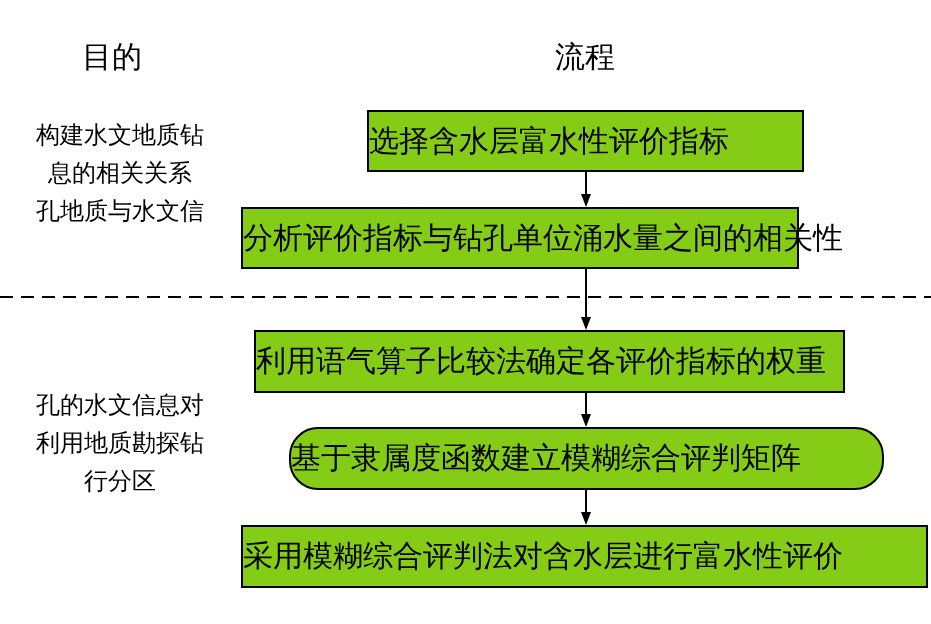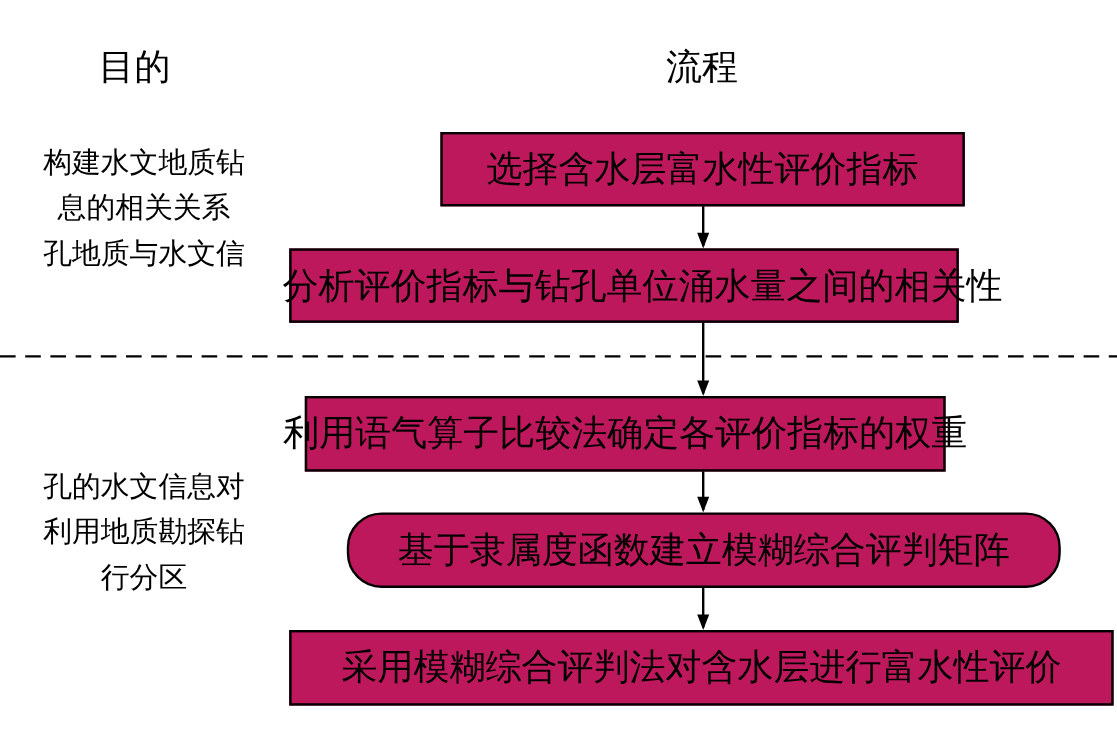--- a/index.html
+++ b/index.html
@@ -1,21 +1,21 @@
 <!DOCTYPE html>
 <html><head>
   <meta charset="utf-8">
   <style>
     html, body { margin: 0; padding: 0; background: #ffffff; }
     body { width: 931px; height: 624px; position: relative; overflow: hidden;
            font-family: "DejaVu Sans", "Liberation Sans", sans-serif; color: #000; }
     .hdr { position: absolute; font-size: 30px; line-height: 34px; white-space: nowrap; }
     .purpose { position: absolute; font-size: 24px; line-height: 38px; text-align: center; width: 240px; left: 0; letter-spacing: 0px; }
-    .box { position: absolute; border: 2px solid #000; box-sizing: border-box; background: #be185d;
-           display: flex; align-items: center; justify-content: center;
+    .box { position: absolute; border: 2px solid #000; box-sizing: border-box; background: #84cc16;
+           display: flex; align-items: center; justify-content: flex-start;
            font-size: 30px; white-space: nowrap; }
     svg.lines { position: absolute; left: 0; top: 0; }
   </style>
 </head>
 <body>
 
 <div class="hdr" style="left:82px; top:40px;">目的</div>
 <div class="hdr" style="left:555px; top:40px;">流程</div>
 
 <div class="purpose" style="top:116px;">
@@ -38,24 +38,24 @@
   <polygon points="581,317 591,317 586,330" fill="#000"></polygon>
   <line x1="586" y1="392" x2="586" y2="425" stroke="#000" stroke-width="2"></line>
   <polygon points="581,414 591,414 586,427" fill="#000"></polygon>
   <line x1="586" y1="489" x2="586" y2="523" stroke="#000" stroke-width="2"></line>
   <polygon points="581,512 591,512 586,525" fill="#000"></polygon>
 </svg>
 
 <div class="box" style="left:367px; top:110px; width:437px; height:62px;">
   <span>选择含水层富水性评价指标</span>
 </div>
-<div class="box" style="left:241px; top:207px; width:558px; height:62px;padding-left:31px;">
+<div class="box" style="left:241px; top:207px; width:558px; height:62px;">
   <span>分析评价指标与钻孔单位涌水量之间的相关性</span>
 </div>
-<div class="box" style="left:254px; top:330px; width:534px; height:63px;">
+<div class="box" style="left:254px; top:330px; width:591px; height:63px;">
   <span>利用语气算子比较法确定各评价指标的权重</span>
 </div>
 <div class="box" style="left:289px; top:427px; width:595px; height:63px;border-radius:29px;">
   <span>基于隶属度函数建立模糊综合评判矩阵</span>
 </div>
 <div class="box" style="left:241px; top:525px; width:687px; height:63px;">
   <span>采用模糊综合评判法对含水层进行富水性评价</span>
 </div>
 
 </body></html>

